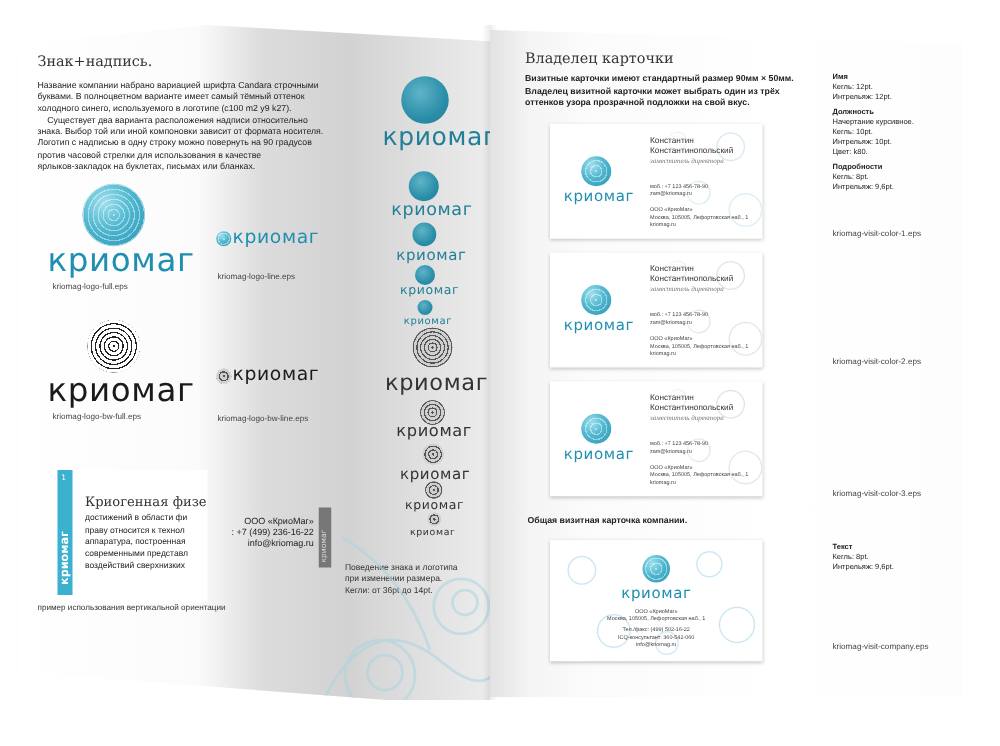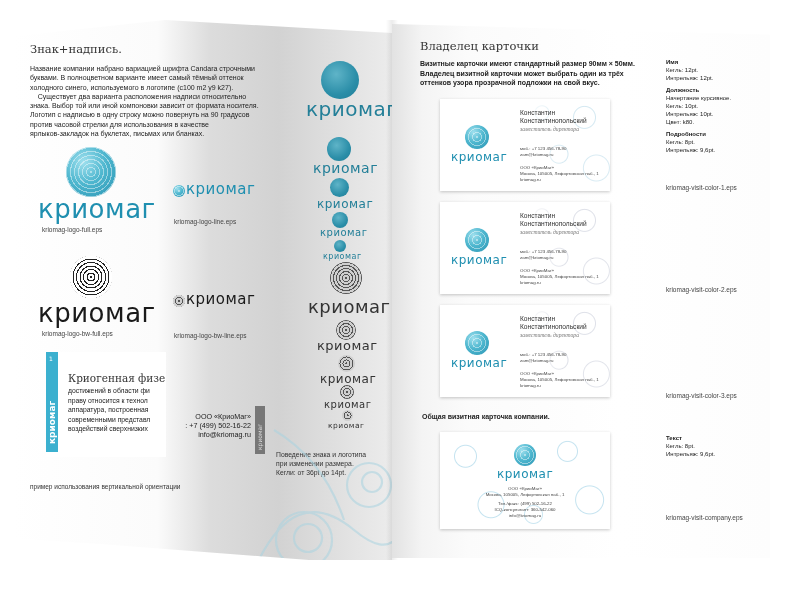--- a/index.html
+++ b/index.html
@@ -42,21 +42,21 @@
   .mark.gray { background: repeating-radial-gradient(circle at 50% 50%, #555 0 1px, #cfcfcf 1px 3px); }
   .mark.teal-dark { background: radial-gradient(circle at 40% 35%, #5fb4c8 0%, #2b8ea8 60%, #1f7d97 100%); }
 
   .logo-word { font-family: "DejaVu Sans", sans-serif; letter-spacing: 0.5px; }
   .teal { color: #1f8fb0; }
   .teal-d { color: #237f98; }
   .black { color: #1a1a1a; }
   .grayw { color: #333; }
 
   
-  .vsample { position: absolute; left: 32px; top: 332px; width: 120px; height: 105px; background: #fff; padding-left: 11px; }
+  .vsample { position: absolute; left: 32px; top: 356px; width: 120px; height: 105px; background: #fff; padding-left: 11px; }
   .vstrip { position: absolute; left: 0; top: 0; width: 12px; height: 100px; background: #3bb0cf; }
   .vstrip-text { position: absolute; left: 1px; top: 92px; transform: rotate(-90deg); transform-origin: left top;
     color: #fff; font-size: 9px; font-weight: bold; white-space: nowrap; }
 
   .business-card {
     position: absolute; width: 170px; height: 92px; background: #fff;
     box-shadow: 0 1px 3px rgba(0,0,0,0.22);
     overflow: hidden;
   }
   .swirl-bg {
@@ -186,21 +186,21 @@
         <div>аппаратура, построенная</div>
         <div>современными представл</div>
         <div>воздействий сверхнизких</div>
       </div>
     </div>
     <div class="abs caption" style="left:16px; top:463px; color:#333;">пример использования вертикальной ориентации</div>
 
     <div class="abs" style="left:155px; top:380px; width:100px; height:72px;">
       <div class="abs" style="left:12px; top:12px; font-size:7.2px; line-height:9px; color:#222; text-align:right; width:70px; font-family:'Liberation Sans',sans-serif;">
         <div>ООО «КриоМаг»</div>
-        <div>: +7 (499) 502-16-22</div>
+        <div>: +7 (499) 236-16-22</div>
         <div>info@kriomag.ru</div>
       </div>
       <div class="abs" style="left:86px; top:6px; width:10px; height:48px; background:#777;">
         <div class="abs" style="left:1px; top:44px; transform:rotate(-90deg); transform-origin:left top; color:#ddd; font-size:6px; white-space:nowrap;">криомаг</div>
       </div>
     </div>
   </div>
 
   <div class="gutter-shadow"></div>
 

